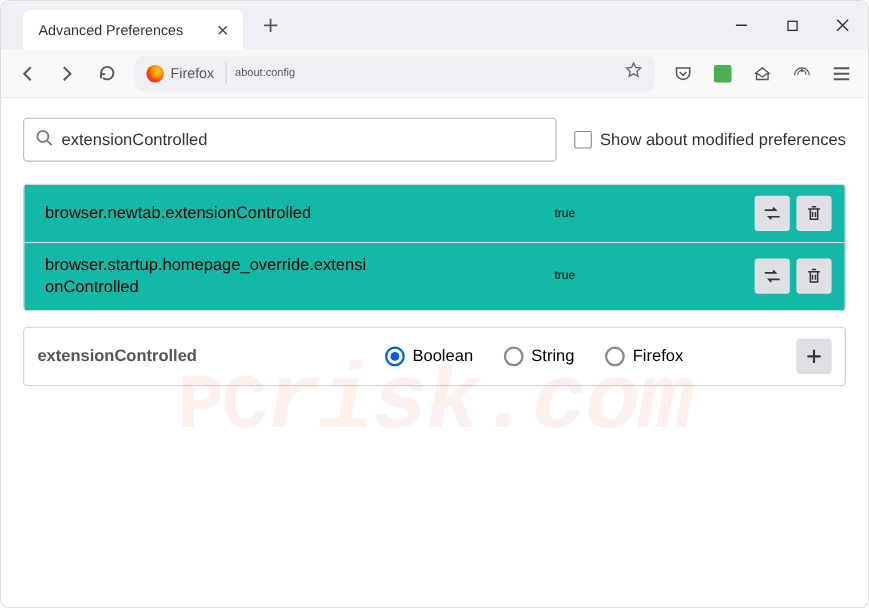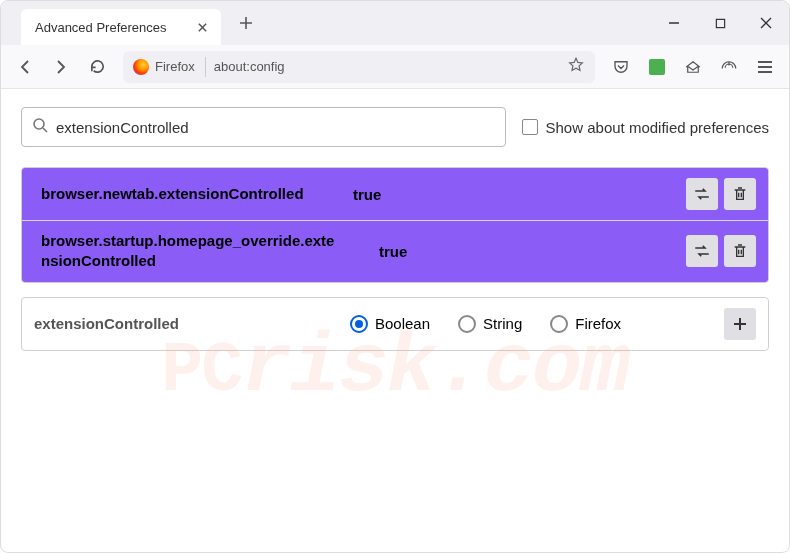--- a/index.html
+++ b/index.html
@@ -114,21 +114,21 @@
       padding-right: 10px;
       height: 20px;
     }
     .ff-logo {
       width: 16px;
       height: 16px;
       border-radius: 50%;
       background: radial-gradient(circle at 65% 35%, #ffcc33 0%, #ff9500 35%, #ff3d00 60%, #7542e5 100%);
     }
     .urlbar-label { font-size: 13px; color: #555; }
-    .urlbar-value { font-size: 13px; color: #555; flex: 1; }
+    .urlbar-value { font-size: 10px; color: #555; flex: 1; }
     .content {
       padding: 18px 20px;
       flex: 1;
       position: relative;
     }
     .search-row {
       display: flex;
       align-items: center;
       gap: 16px;
       margin-bottom: 20px;
@@ -169,34 +169,35 @@
       overflow: hidden;
     }
     .pref-row {
       display: flex;
       align-items: center;
       padding: 10px 12px;
       gap: 12px;
       min-height: 44px;
     }
     .pref-row.modified {
-      background: #8b5cf6;
-      font-weight: bold;
+      background: #14b8a6;
+      font-weight: normal;
       padding-left: 19px;
     }
     .pref-row + .pref-row { border-top: 1px solid #d8d8d8; gap: 38px; }
     .pref-name {
       width: 300px;
       font-size: 15px;
       word-break: break-all;
       line-height: 1.35;
     }
     .pref-value {
       flex: 1;
-      font-size: 15px;
+      font-size: 11px;
+      text-align: center;
     }
     .row-actions {
       display: flex;
       gap: 6px;
     }
     .action-btn {
       width: 32px;
       height: 32px;
       border: none;
       background: #e0e0e4;

